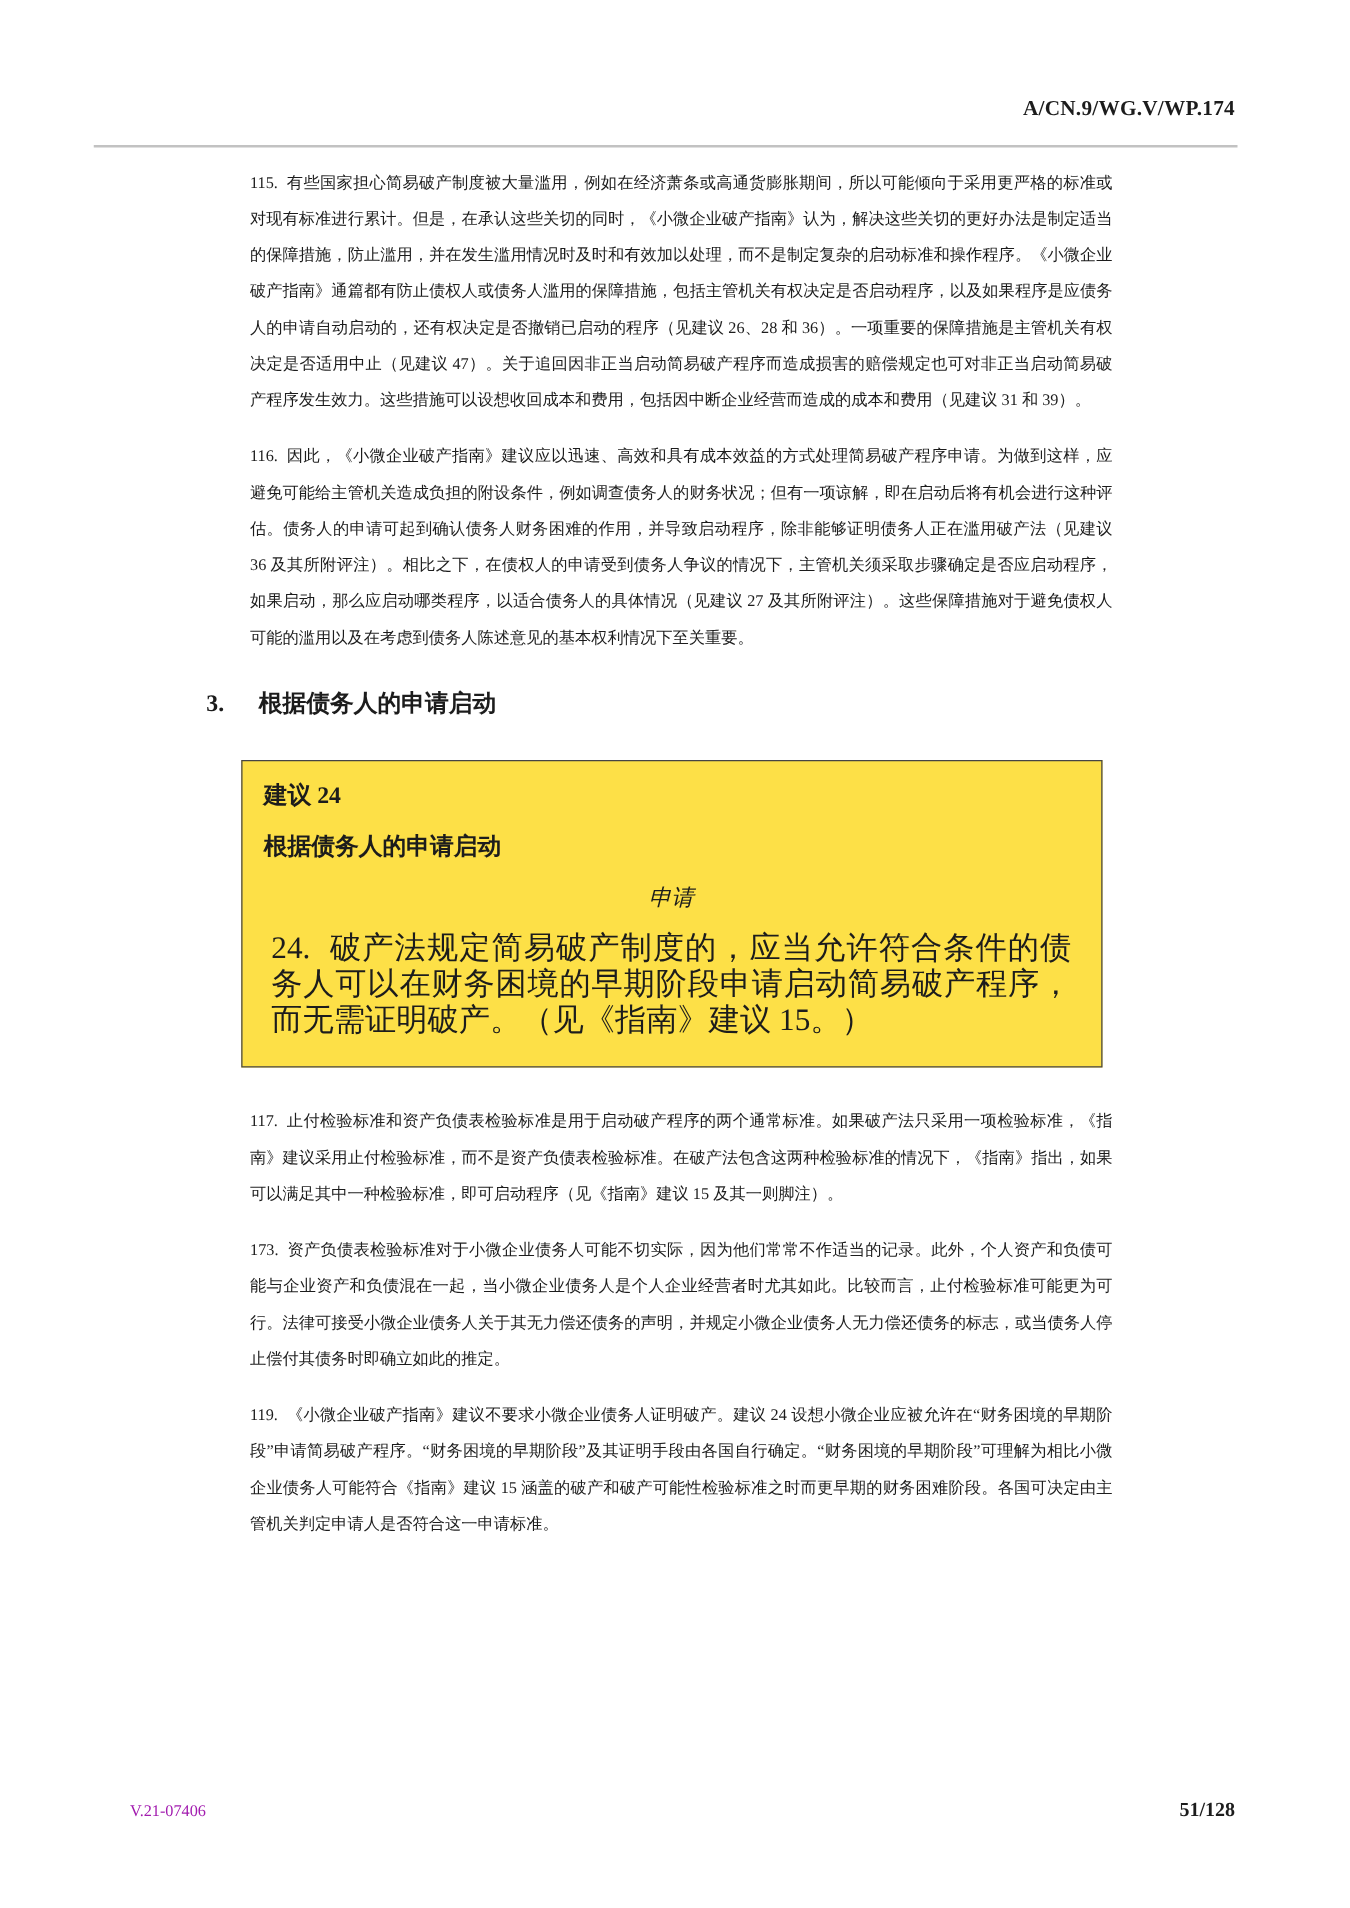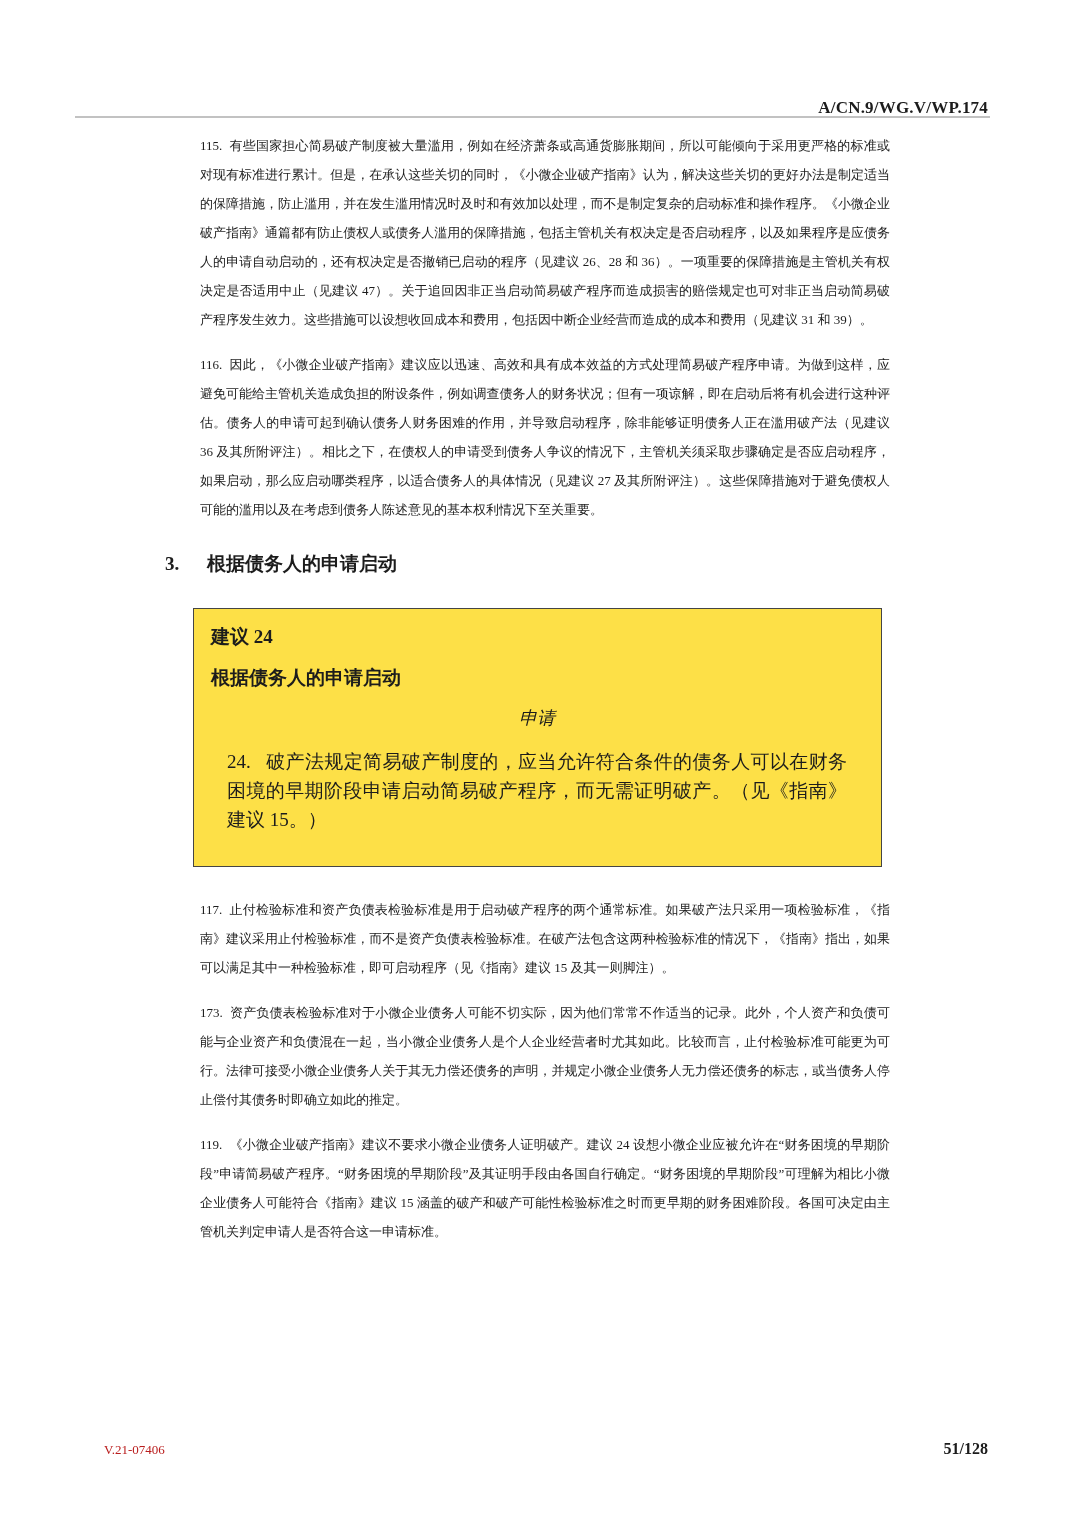--- a/index.html
+++ b/index.html
@@ -12,21 +12,21 @@
     width: 1080px;
     height: 1526px;
     background: #ffffff;
     font-family: "Liberation Serif", "DejaVu Serif", serif;
     color: #1c1c1c;
     overflow: hidden;
   }
   
   .doc-symbol {
     position: absolute;
-    top: 98px;
+    top: 77px;
     right: 92px;
     font-size: 17px;
     font-weight: bold;
     letter-spacing: 0.2px;
   }
   .header-rule {
     position: absolute;
     top: 116px;
     left: 75px;
     width: 915px;
@@ -89,42 +89,42 @@
     margin: 0 0 13px 0;
   }
   .rec-label {
     font-size: 18px;
     font-style: italic;
     line-height: 26px;
     margin: 0 0 13px 0;
     text-align: center;
   }
   .rec-item {
-    margin: 16px;
-    font-size: 19px;
+    margin: 6px;
+    font-size: 25px;
     line-height: 29px;
     text-align: justify;
     text-justify: inter-character;
   }
   .rec-num {
     margin-right: 15px;
   }
   
   .footer {
     position: absolute;
     top: 1440px;
     left: 104px;
     right: 92px;
     display: flex;
     justify-content: space-between;
     align-items: baseline;
   }
   .doc-number {
     font-size: 13px;
-    color: #b91c1c;
+    color: #a21caf;
   }
   .page-number {
     font-size: 16px;
     font-weight: bold;
   }
 </style>
 </head>
 <body>
 
 <div class="page">

